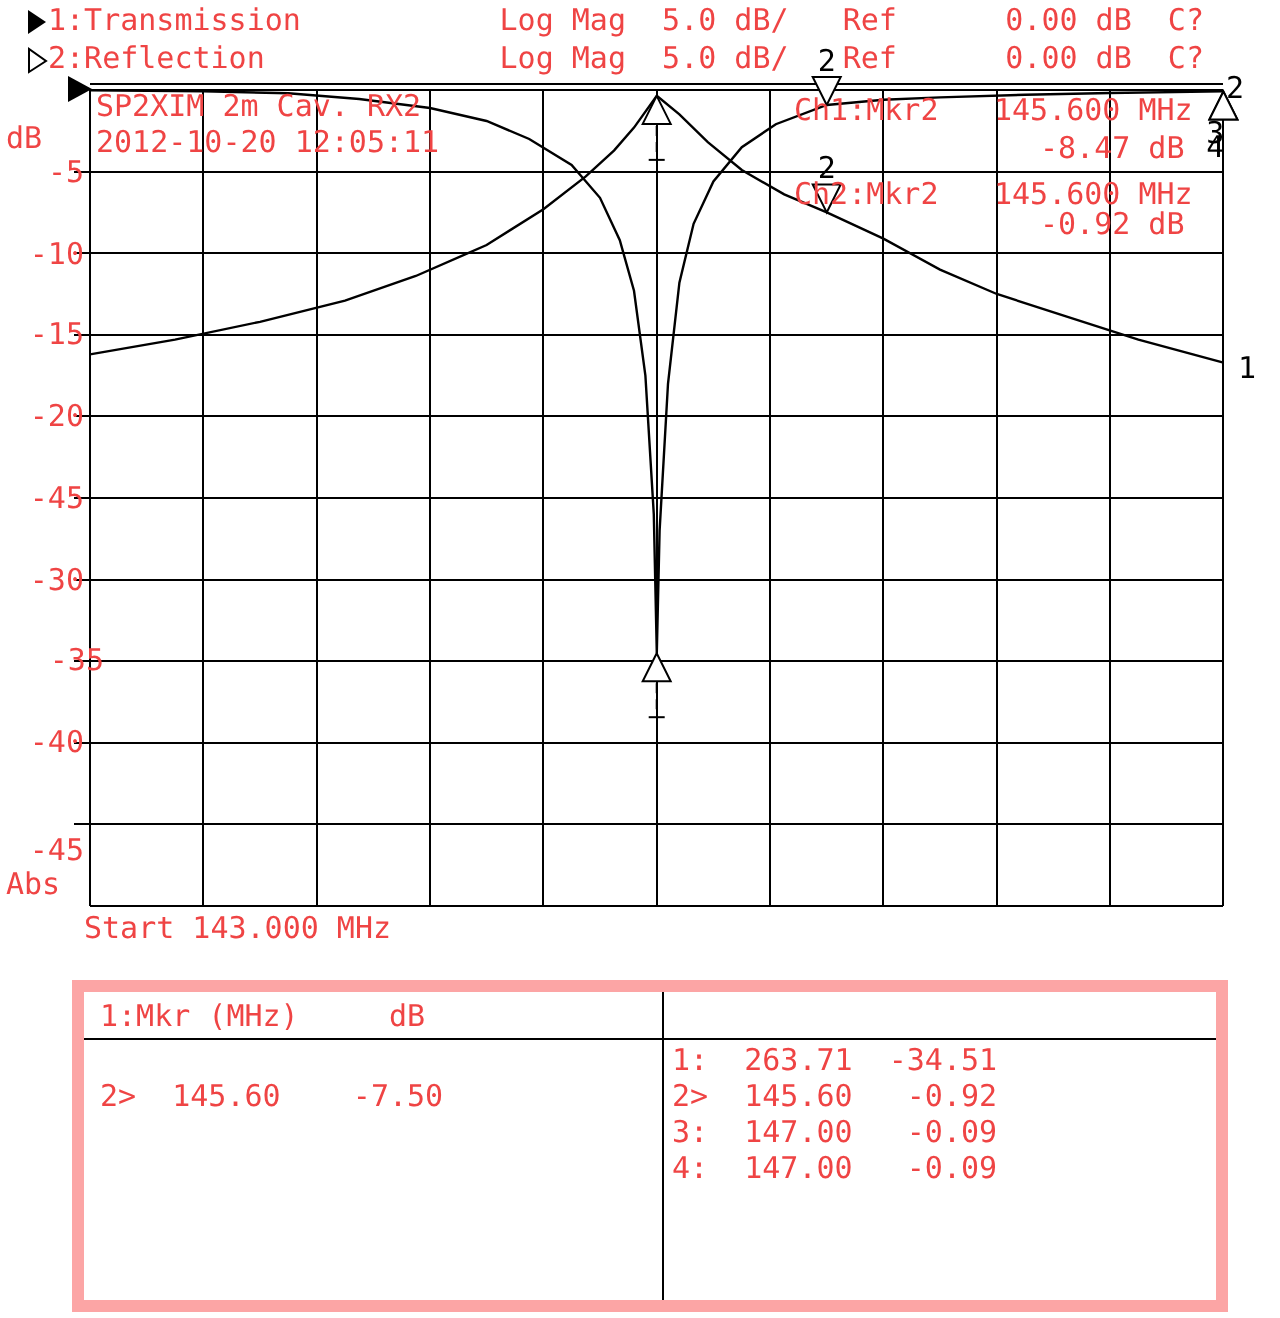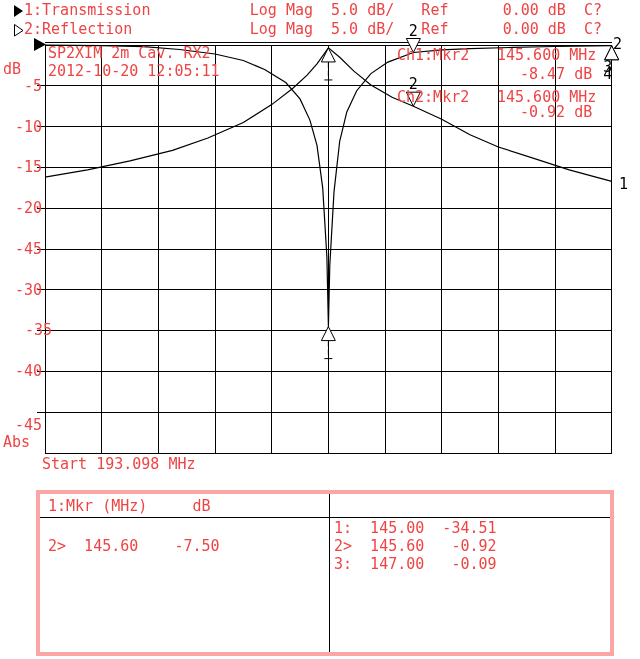--- a/index.html
+++ b/index.html
@@ -2,21 +2,21 @@
 <html><head>
 <meta charset="utf-8">
 <style>
   html,body{margin:0;padding:0;background:#fff;}
   #screen{position:relative;width:640px;height:659px;background:#ffffff;
           font-family:"DejaVu Sans Mono",monospace;color:#000;overflow:hidden;}
   .t{position:absolute;margin:0;font-size:15px;line-height:14px;white-space:pre;color:#ef4444;}
   .r{text-align:right;}
   #chart-svg{position:absolute;left:0;top:0;}
   #mtable{position:absolute;left:36px;top:490px;width:578px;height:166px;
-          border:4px solid #fca5a5;box-sizing:border-box;}
+          border:6px solid #fca5a5;box-sizing:border-box;}
   .vline{position:absolute;top:0;width:1px;height:100%;background:#000;}
   .hline{position:absolute;left:0;width:100%;height:1px;background:#000;}
 </style>
 </head>
 <body>
 
 <div id="screen">
 
   <svg id="chart-svg" width="640" height="659">
       <line x1="45" y1="45" x2="45" y2="453" stroke="#000" stroke-width="1" shape-rendering="crispEdges"></line>
@@ -92,25 +92,26 @@
   <pre class="t r" style="left:2px;top:120px;width:40px">-10</pre>
   <pre class="t r" style="left:2px;top:160px;width:40px">-15</pre>
   <pre class="t r" style="left:2px;top:201px;width:40px">-20</pre>
   <pre class="t r" style="left:2px;top:242px;width:40px">-45</pre>
   <pre class="t r" style="left:2px;top:283px;width:40px">-30</pre>
   <pre class="t r" style="left:12px;top:323px;width:40px">-35</pre>
   <pre class="t r" style="left:2px;top:364px;width:40px">-40</pre>
   <pre class="t r" style="left:2px;top:418px;width:40px">-45</pre>
   <pre class="t" style="left:3px;top:435px">Abs</pre>
 
-  <pre class="t" style="left:42px;top:457px">Start 193.098 MHz</pre>
+  <pre class="t" style="left:42px;top:457px">Start 143.000 MHz</pre>
 
   <div id="mtable">
     <div class="vline" style="left:289px"></div>
     <div class="hline" style="top:23px"></div>
     <pre class="t" style="left:8px;top:5px">1:Mkr (MHz)     dB</pre>
     <pre class="t" style="left:8px;top:45px">2&gt;  145.60    -7.50</pre>
-    <pre class="t" style="left:294px;top:27px">1:  145.00  -34.51</pre>
+    <pre class="t" style="left:294px;top:27px">1:  263.71  -34.51</pre>
     <pre class="t" style="left:294px;top:45px">2&gt;  145.60   -0.92</pre>
     <pre class="t" style="left:294px;top:63px">3:  147.00   -0.09</pre>
+    <pre class="t" style="left:294px;top:81px">4:  147.00   -0.09</pre>
   </div>
 
 </div>
 
 </body></html>

